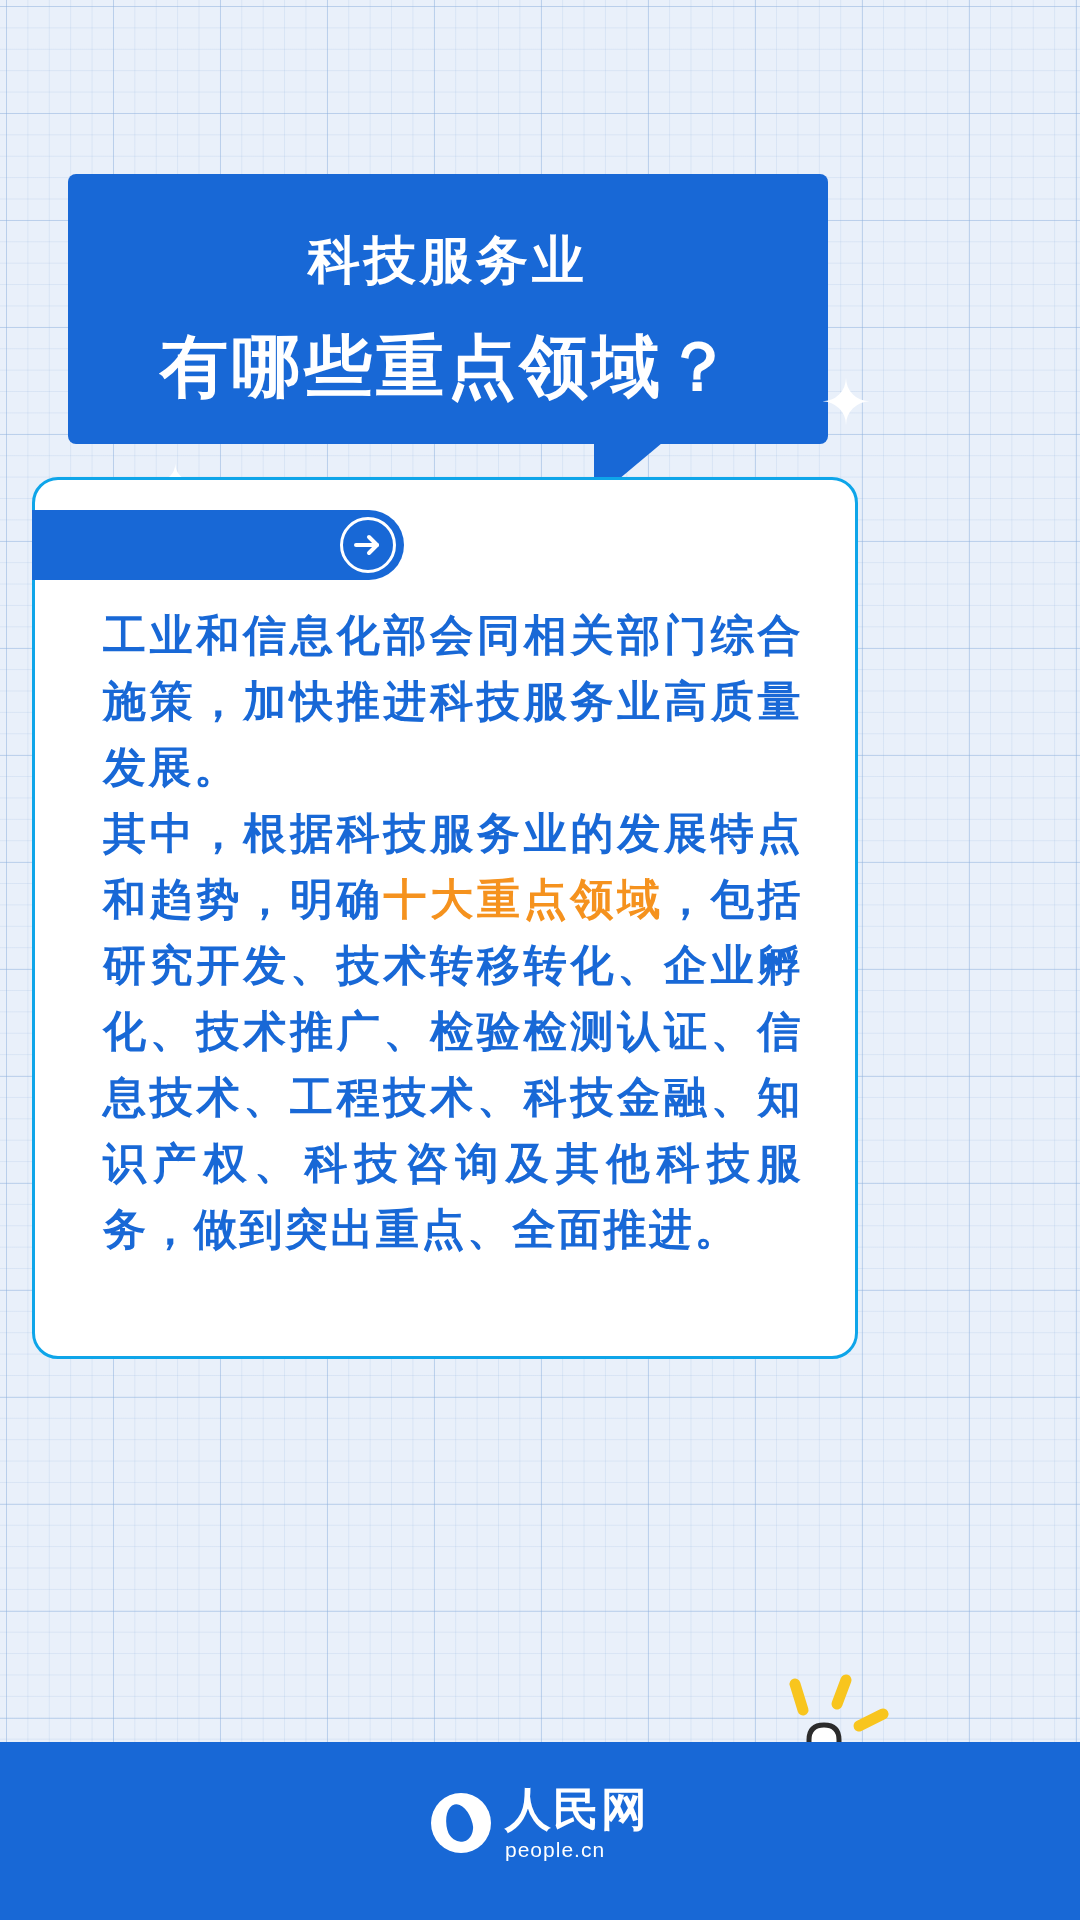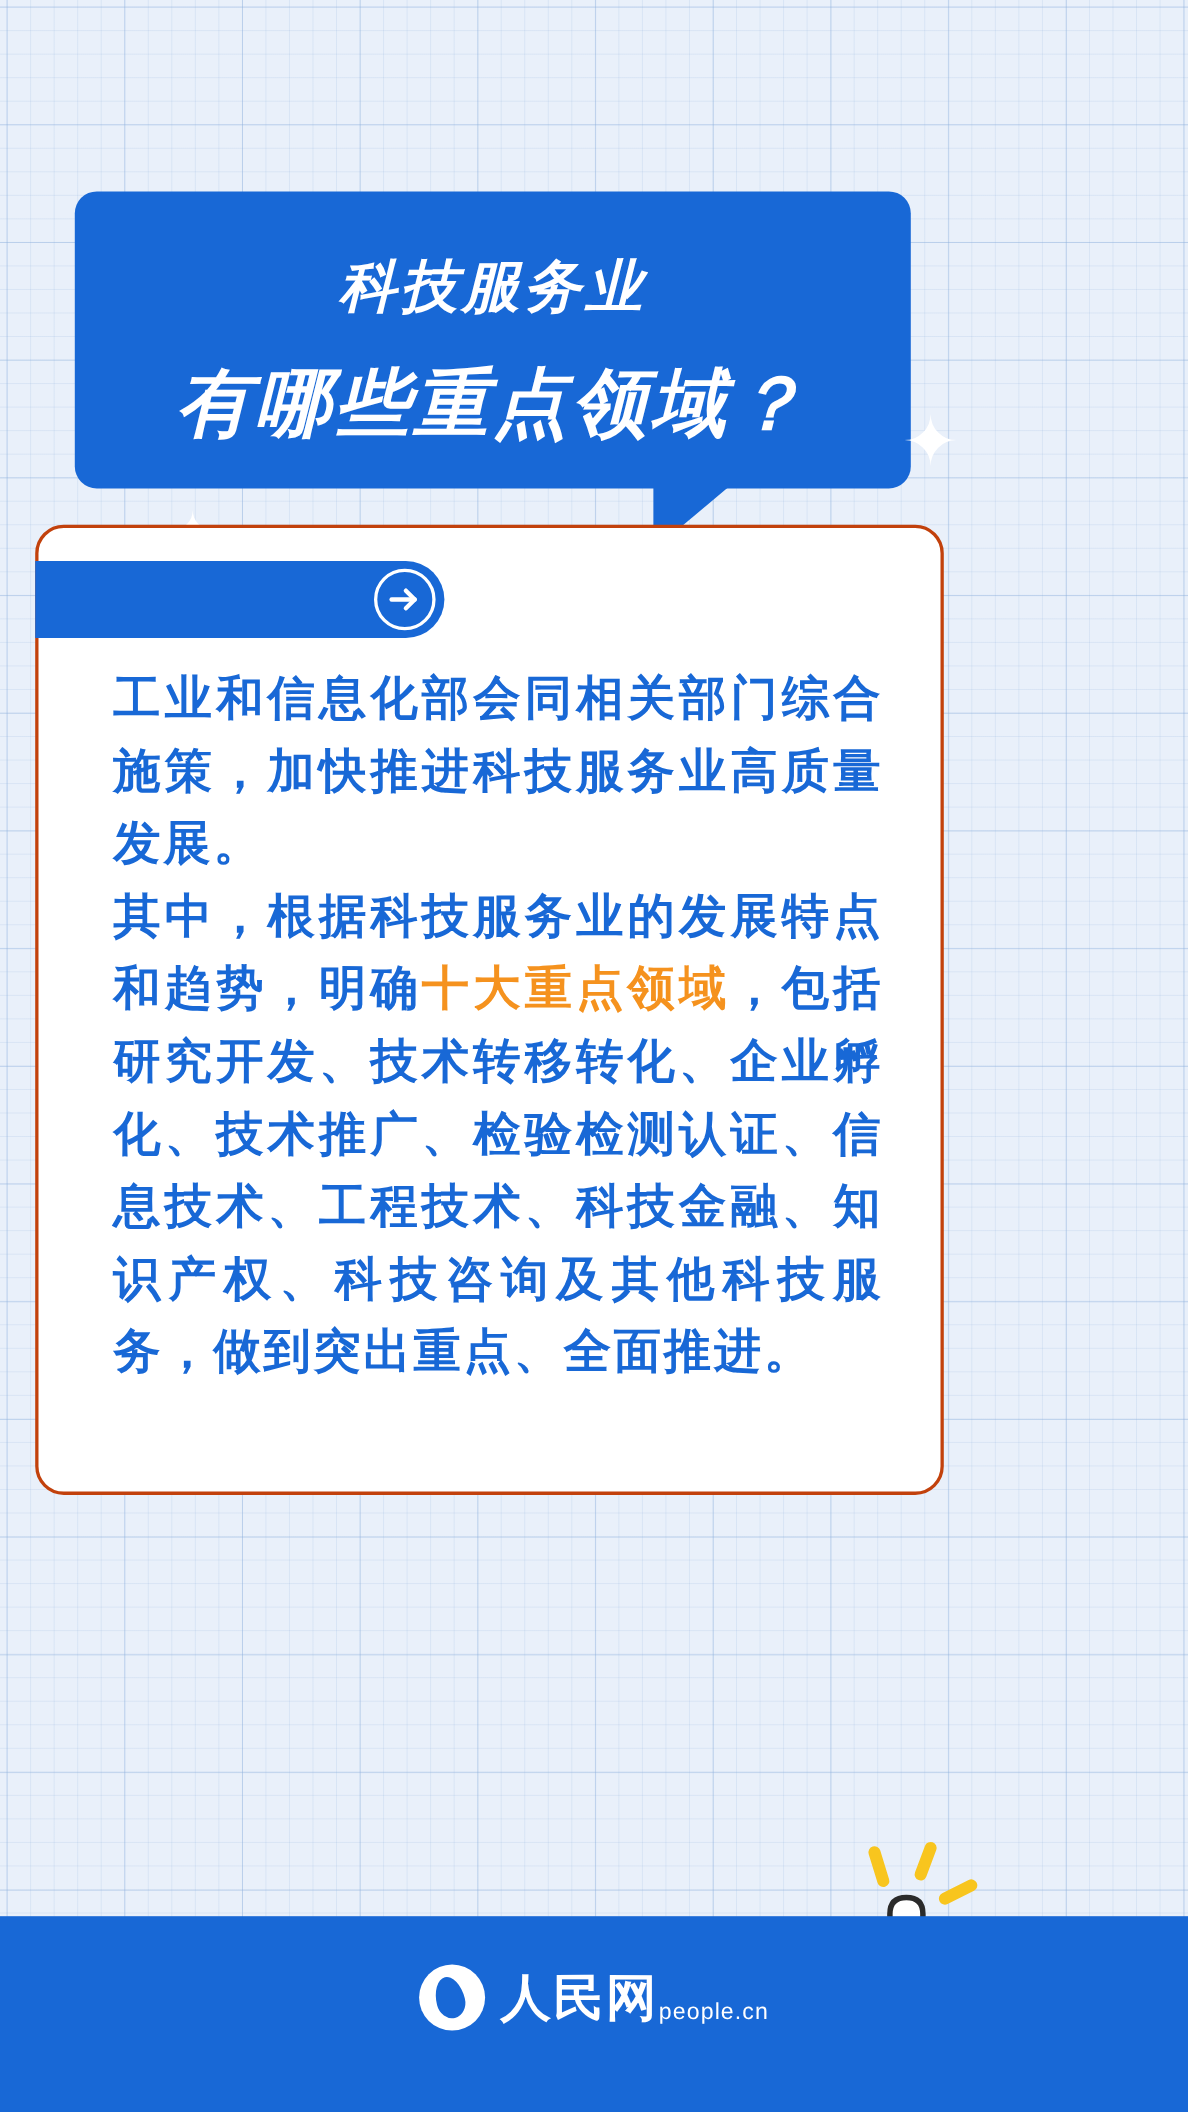--- a/index.html
+++ b/index.html
@@ -30,23 +30,22 @@
   }
 
   
   .bubble {
     position: absolute;
     left: 68px;
     top: 174px;
     width: 760px;
     height: 270px;
     background: #1868d6;
-    border-radius: 20px;
+    border-radius: 8px;
     box-sizing: border-box;
-    font-style: italic;
   }
   .bubble-tail {
     position: absolute;
     left: 594px;
     top: 438px;
     width: 0;
     height: 0;
     border-left: 0px solid transparent;
     border-top: 62px solid #1868d6;
     border-right: 74px solid transparent;
@@ -82,21 +81,21 @@
   .sparkle.s3 { left: 108px; top: 345px; font-size: 36px; }
 
   
   .card {
     position: absolute;
     left: 32px;
     top: 477px;
     width: 826px;
     height: 882px;
     background: #ffffff;
-    border: 3px solid #c2410c;
+    border: 3px solid #0ea5e9;
     border-radius: 26px;
     box-sizing: border-box;
   }
   .arrow-bar {
     position: absolute;
     left: -3px;
     top: 30px;
     width: 372px;
     height: 70px;
     background: #1868d6;
@@ -173,22 +172,22 @@
     left: 15px;
     top: 11px;
     width: 26px;
     height: 38px;
     border-radius: 50% 50% 50% 50% / 60% 60% 40% 40%;
     background: #1868d6;
     transform: rotate(-14deg);
   }
   .logo-text {
     display: flex;
-    flex-direction: row;
-    align-items: flex-end;
+    flex-direction: column;
+    align-items: flex-start;
     line-height: 1;
   }
   .logo-cn {
     color: #ffffff;
     font-size: 46px;
     font-weight: bold;
     font-family: "DejaVu Serif", "Liberation Serif", serif;
     letter-spacing: 2px;
   }
   .logo-en {

